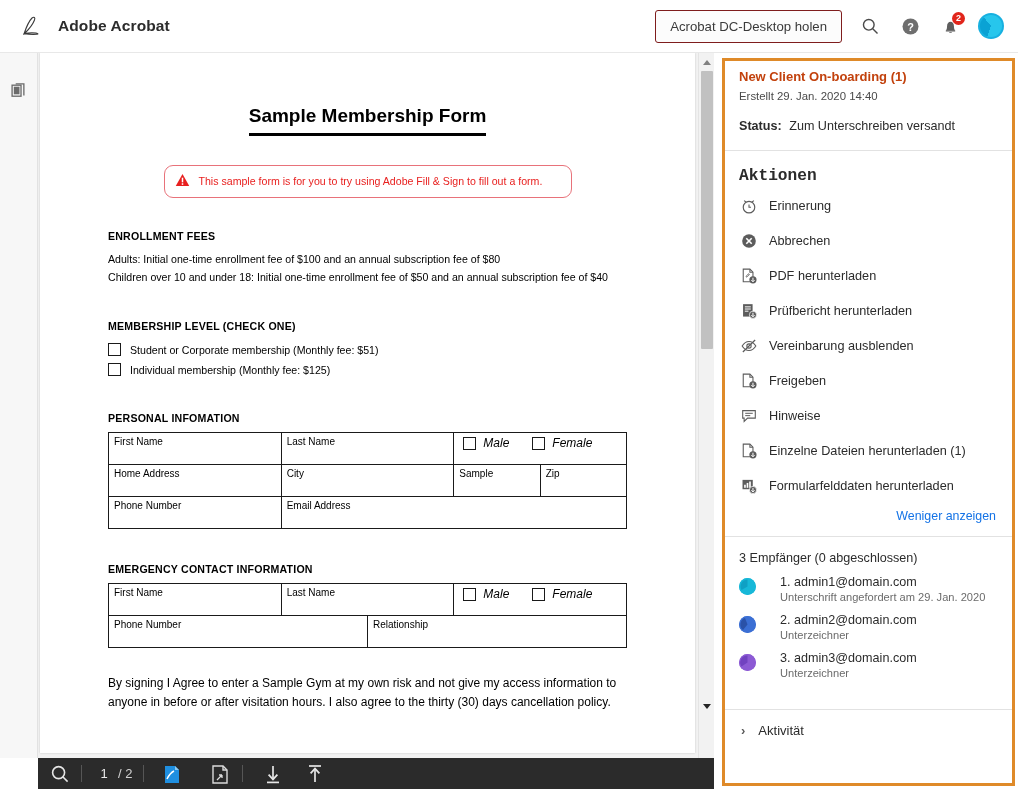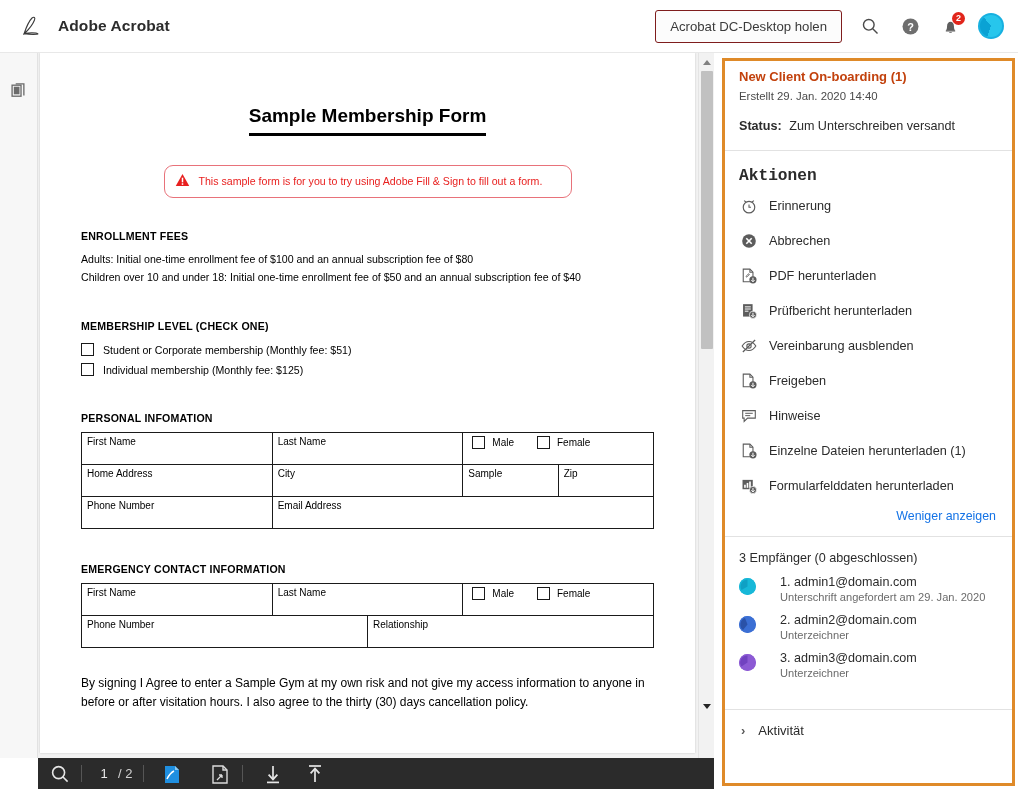--- a/index.html
+++ b/index.html
@@ -67,21 +67,21 @@
   #doc-viewport {
     position: absolute; left: 38px; top: 53px; width: 660px; height: 705px;
     background: #f2f2f2; overflow: hidden;
   }
   #doc-page {
     position: absolute; left: 2px; top: 0px; width: 655px; height: 700px;
     background: #ffffff;
     box-shadow: 0 0 2px rgba(0,0,0,0.18);
   }
   #doc-content {
-    position: relative; padding: 0 41px; font-size: 10.6px; color: #000;
+    position: relative; padding: 0 68px; font-size: 10.6px; color: #000;
   }
   #form-title-wrap { padding-top: 52px; text-align: center; }
   #form-title {
     display: inline-block; font-size: 19px; font-weight: bold; color: #000;
     border-bottom: 3.5px solid #000; padding-bottom: 6px;
     font-family: "Liberation Sans", sans-serif;
   }
   #warning-banner {
     margin: 29px auto 0 auto; width: 408px;
     border: 1px solid #e8727a; border-radius: 9px;
@@ -104,21 +104,21 @@
   }
   table.form-table td {
     border: 1.1px solid #1a1a1a;
     vertical-align: top;
     padding: 3px 5px;
     font-size: 10px; color: #000;
     height: 32px;
   }
   td.gender-cell { vertical-align: middle; }
   .gender-wrap { display: flex; align-items: center; gap: 7px; padding-left: 4px; }
-  .gender-wrap .chk-label { font-size: 10px; }
+  .gender-wrap .chk-label { font-size: 12px; font-style: italic; }
   .gender-gap { width: 9px; }
 
   #agree-text { margin-top: 26px; font-size: 12px; color: #000; line-height: 1.55; }
 
   
   #doc-scrollbar {
     position: absolute; left: 698px; top: 53px; width: 16px; height: 705px;
     background: #f2f2f2; border-left: 1px solid #e4e4e4;
   }
   #sb-up, #sb-down {

